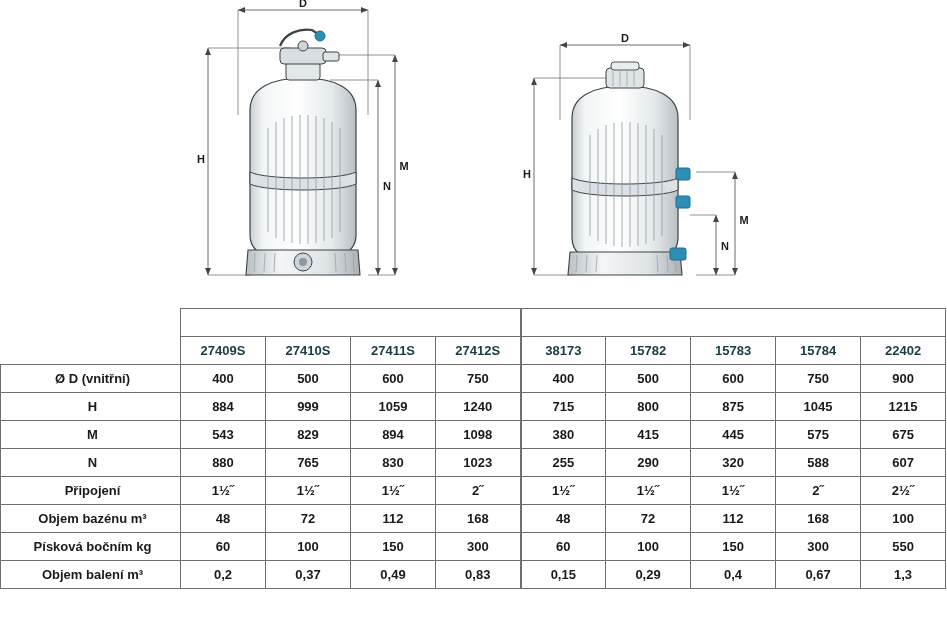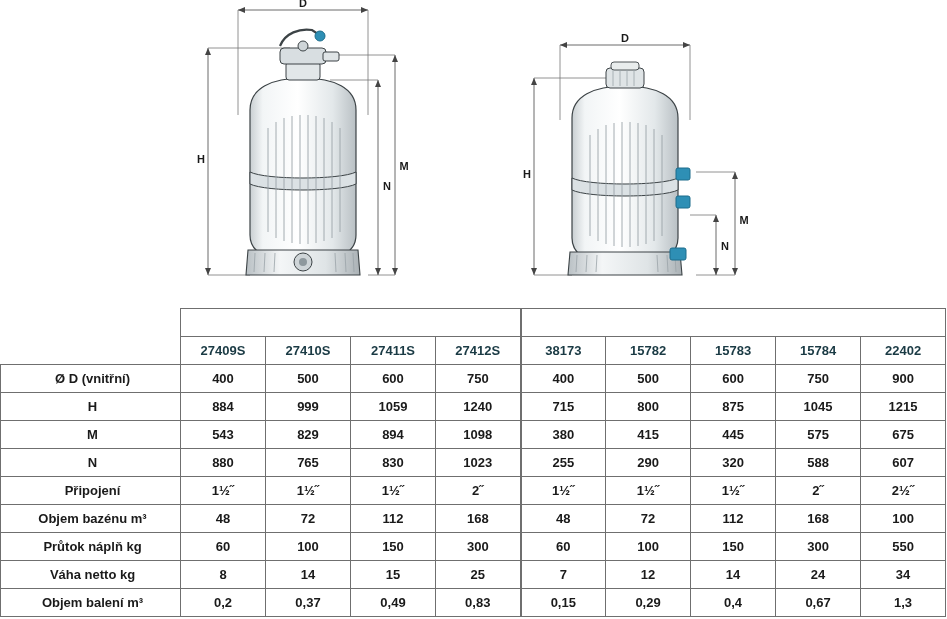--- a/index.html
+++ b/index.html
@@ -370,42 +370,30 @@
         <td>72</td>
         <td>112</td>
         <td>168</td>
         <td class="sep">48</td>
         <td>72</td>
         <td>112</td>
         <td>168</td>
         <td>100</td>
       </tr>
       <tr>
-        <td class="rowlabel">Průtok náplň kg</td>
+        <td class="rowlabel">Písková bočním kg</td>
         <td>60</td>
         <td>100</td>
         <td>150</td>
         <td>300</td>
         <td class="sep">60</td>
         <td>100</td>
         <td>150</td>
         <td>300</td>
         <td>550</td>
-      </tr>
-      <tr>
-        <td class="rowlabel">Váha netto kg</td>
-        <td>8</td>
-        <td>14</td>
-        <td>15</td>
-        <td>25</td>
-        <td class="sep">7</td>
-        <td>12</td>
-        <td>14</td>
-        <td>24</td>
-        <td>34</td>
       </tr>
       <tr>
         <td class="rowlabel">Objem balení m³</td>
         <td>0,2</td>
         <td>0,37</td>
         <td>0,49</td>
         <td>0,83</td>
         <td class="sep">0,15</td>
         <td>0,29</td>
         <td>0,4</td>

